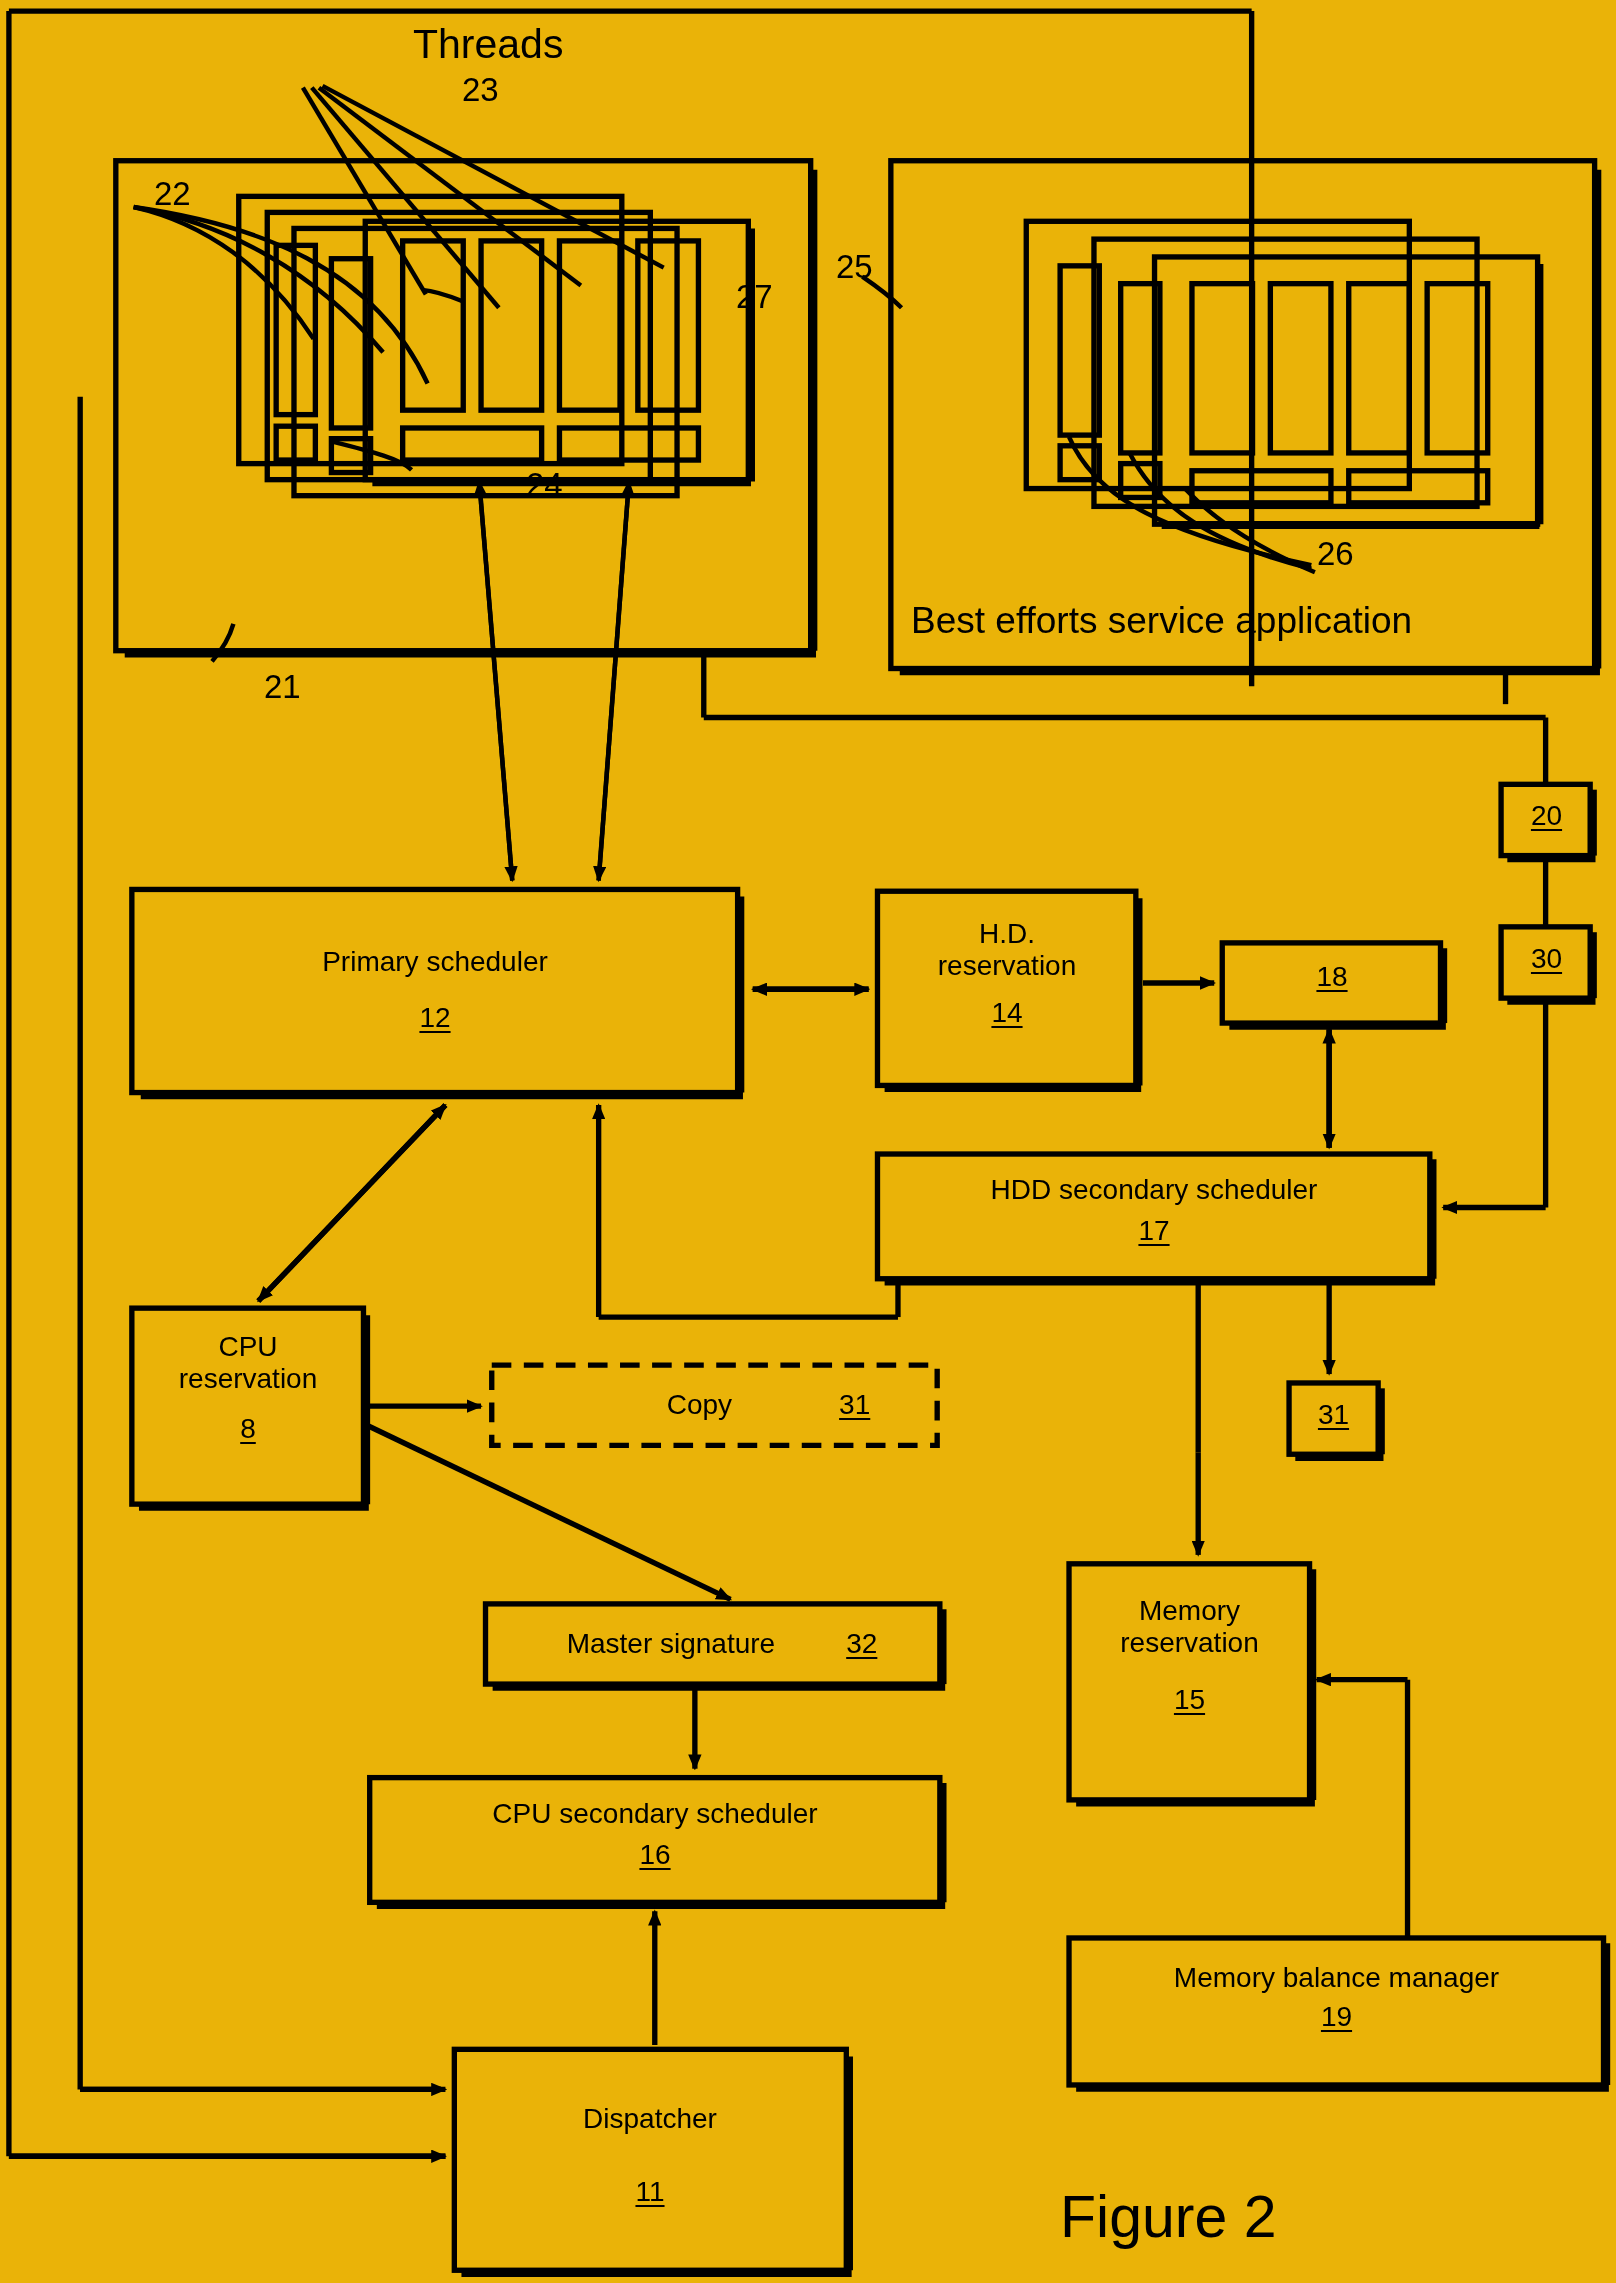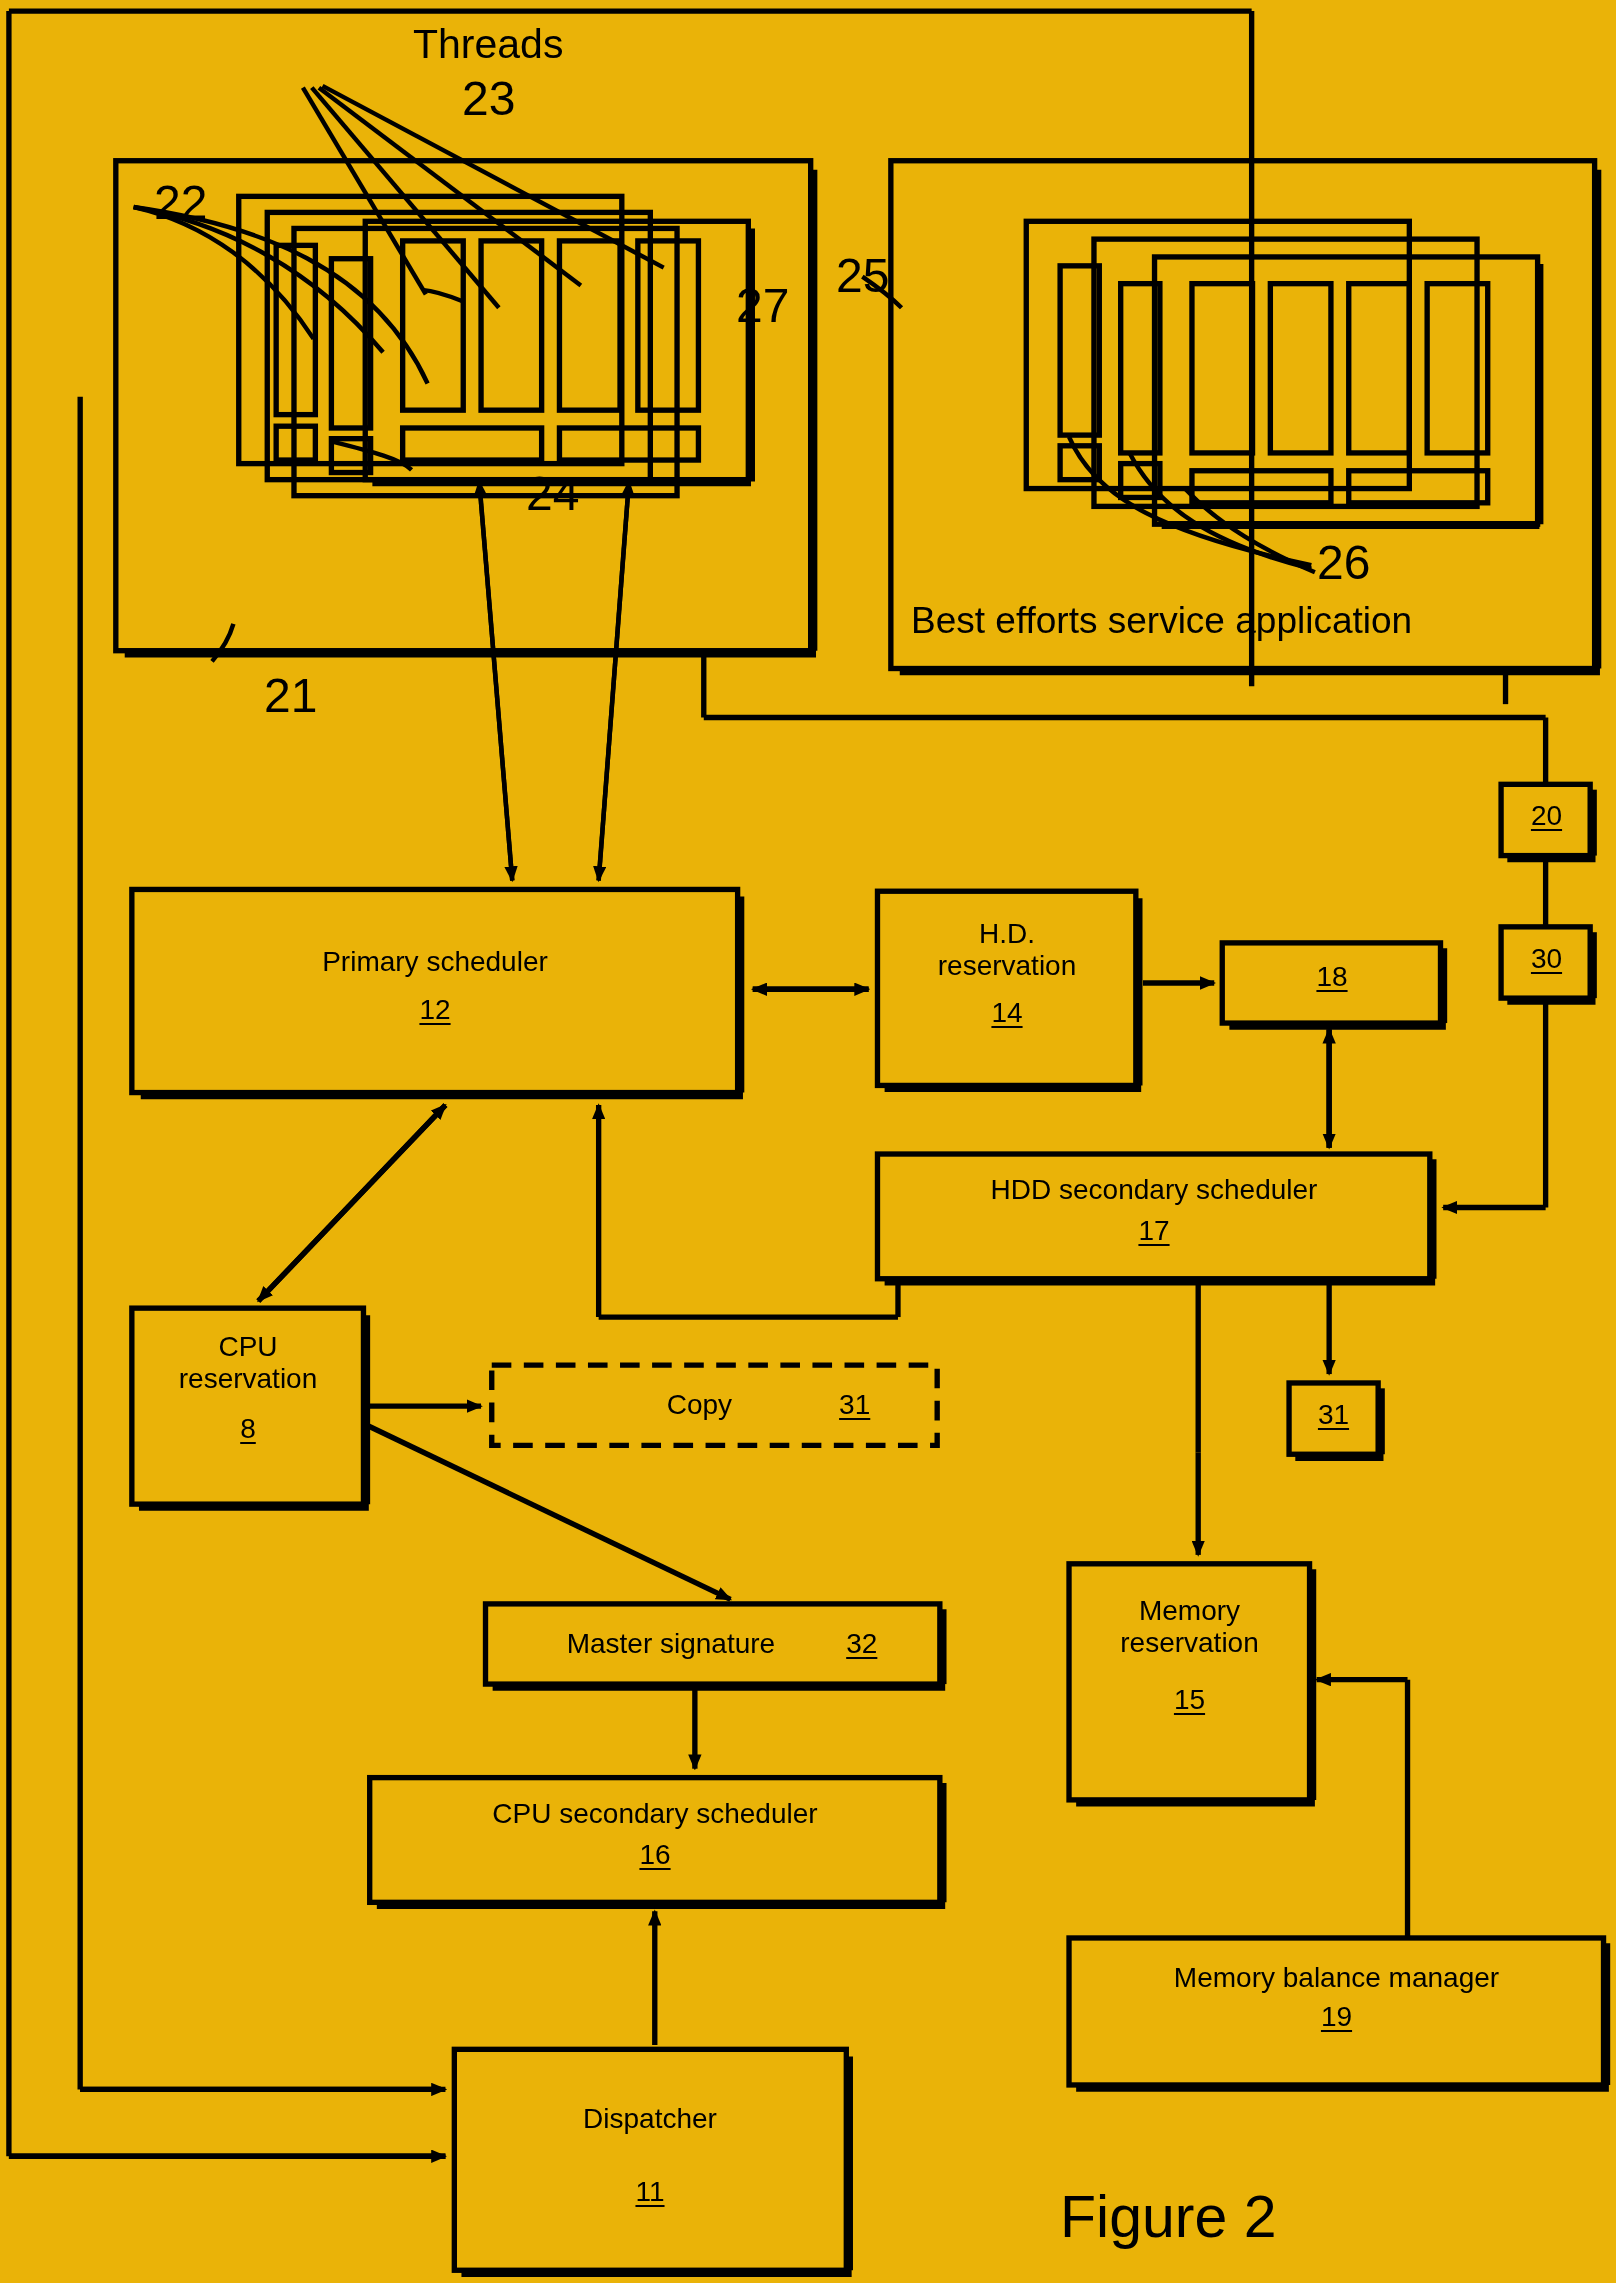--- a/index.html
+++ b/index.html
@@ -1,21 +1,21 @@
 <!DOCTYPE html>
 <html style="font-size:14.3px"><head>
 <meta charset="utf-8">
 <style>
   html,body{margin:0;padding:0;background:#fff;}
   body{font-family:"Liberation Sans", sans-serif;color:#000;}
   #page{position:relative;width:1616px;height:2284px;background:#eab308;overflow:hidden;}
   svg#art{position:absolute;left:0;top:0;width:1616px;height:2284px;}
   .lbl{position:absolute;text-align:center;line-height:1.15;}
   .num{display:block;text-decoration:underline;text-underline-offset:3.6px;}
-  .refnum{position:absolute;font-size:48px;font-weight:400;}
+  .refnum{position:absolute;font-size:33px;font-weight:400;}
   .boxtext{font-size:28px;}
   .figcap{position:absolute;font-size:59px;}
   .panel-cap{position:absolute;font-size:37px;line-height:1.18;text-align:left;}
   .inline-row{position:absolute;display:flex;align-items:center;justify-content:center;}
 </style>
 </head>
 <body>
 
 <div id="page">
 
@@ -233,21 +233,21 @@
 
 
   <div class="refnum" style="left:836px;top:248px;">25</div>
 
   <div class="refnum" style="left:1317px;top:535px;">26</div>
 
   <div class="panel-cap" style="left:911px;top:599px;width:659px;">Best efforts service application</div>
 
   <div class="lbl boxtext" style="left:132px;top:946px;width:606px;">
     <span>Primary scheduler</span>
-    <span class="num" style="margin-top:16px;">12</span>
+    <span class="num" style="margin-top:24px;">12</span>
   </div>
 
   <div class="lbl boxtext" style="left:878px;top:918px;width:258px;">
     <span>H.D.</span><br>
     <span>reservation</span>
     <span class="num" style="margin-top:14.3px;">14</span>
   </div>
 
   <div class="lbl boxtext" style="left:1223px;top:961px;width:218px;">
     <span class="num">18</span>

